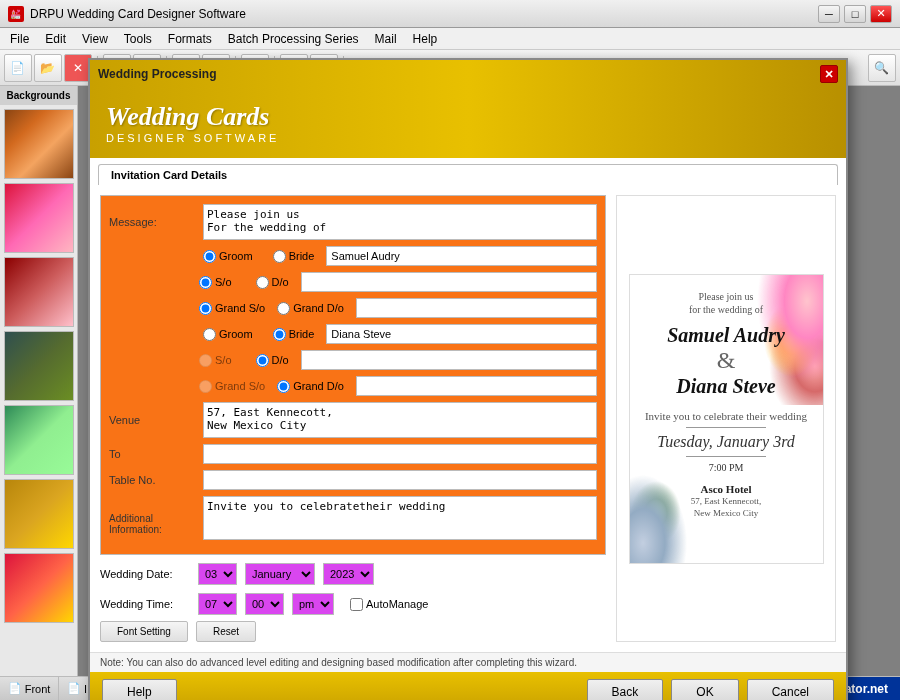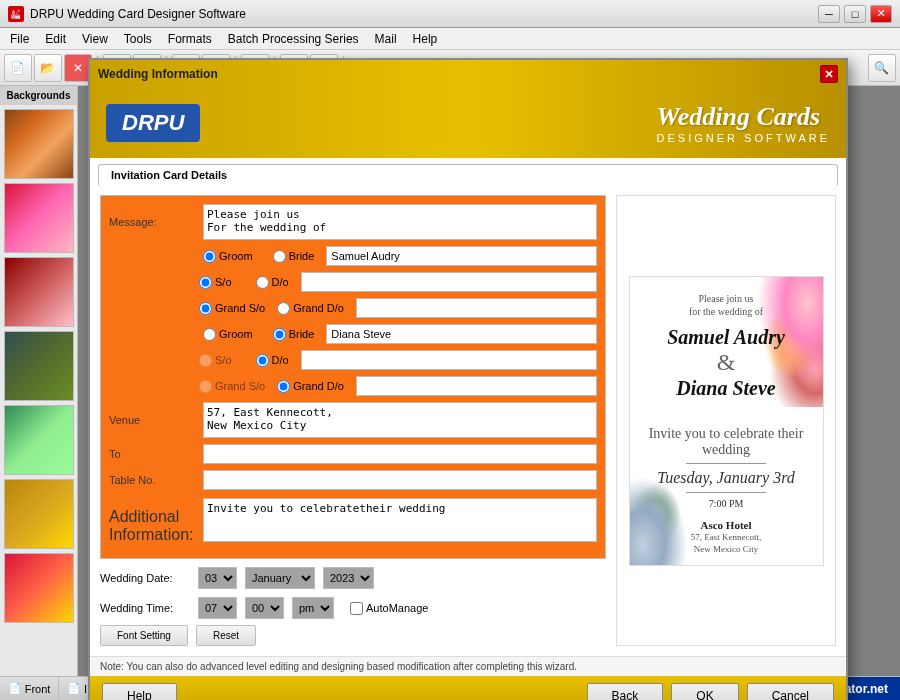--- a/index.html
+++ b/index.html
@@ -70,21 +70,21 @@
     
     .card-preview { width: 220px; background: white; border: 1px solid #ddd; display: flex; flex-direction: column; align-items: center; justify-content: center; padding: 8px; }
 
     
     .btn-row { display: flex; gap: 8px; margin-top: 8px; justify-content: center; }
     .dialog-btn { padding: 4px 16px; font-size: 10px; border: 1px solid #bbb; background: linear-gradient(to bottom, #f5f5f5, #e0e0e0); cursor: pointer; border-radius: 2px; }
 
     
     .datetime-row { display: flex; align-items: center; gap: 8px; margin-top: 8px; }
     .dt-label { font-size: 11px; width: 90px; flex-shrink: 0; }
-    .dt-select { height: 22px; border: 1px solid #bbb; font-size: 11px; background: #a3a3a3; cursor: pointer; padding: 0 2px; }
+    .dt-select { height: 22px; border: 1px solid #bbb; font-size: 11px; background: #d946ef; cursor: pointer; padding: 0 2px; }
 
     
     .note-bar { background: #f5f5f5; border-top: 1px solid #ddd; padding: 4px 10px; font-size: 10px; color: #444; }
 
     
     .action-bar { background: linear-gradient(to bottom, #e8c000, #c8a000); height: 40px; display: flex; align-items: center; justify-content: space-between; padding: 0 12px; }
     .action-btn { padding: 5px 24px; font-size: 12px; border: 1px solid #888; background: linear-gradient(to bottom, #f0f0f0, #d8d8d8); cursor: pointer; border-radius: 2px; }
     .action-btn-group { display: flex; gap: 8px; }
 
     
@@ -193,26 +193,25 @@
     <div class="status-item">
       <span>💍</span>
       <span>Wedding Details</span>
     </div>
     <div class="status-right">BarcodeGenerator.net</div>
   </div>
 
   <div class="dialog">
 
     <div class="dialog-title">
-      <span>Wedding Information</span>
+      <span>Wedding Processing</span>
       <div class="dialog-close">✕</div>
     </div>
 
     <div class="dialog-header">
-      <div class="drpu-logo">DRPU</div>
       <div class="header-title">
         <div class="big">Wedding Cards</div>
         <div class="small">DESIGNER SOFTWARE</div>
       </div>
     </div>
 
     <div style="padding: 6px 8px 0 8px;">
       <div class="tab-btn active">Invitation Card Details</div>
     </div>
 
@@ -311,21 +310,21 @@
             <div class="form-label">To</div>
             <input class="form-input" style="">
           </div>
 
           <div class="form-row">
             <div class="form-label">Table No.</div>
             <input class="form-input" style="">
           </div>
 
           <div class="form-row">
-            <div class="form-label" style="font-size:16px;margin-top:12px;">Additional Information:</div>
+            <div class="form-label" style="font-size:10px;margin-top:12px;">Additional Information:</div>
             <textarea class="form-textarea" style="height: 44px; flex: 1 1 0%;">Invite you to celebratetheir wedding</textarea>
           </div>
 
         </div>
 
         <div class="datetime-row">
           <div class="dt-label">Wedding Date:</div>
           <select class="dt-select">
             <option>03</option>
           </select>
@@ -368,21 +367,21 @@
           <div style="position:absolute;top:0;right:0;width:80px;height:130px;background:radial-gradient(ellipse at 80% 20%, #ffb6c1 0%, #ff69b4 25%, transparent 55%), radial-gradient(ellipse at 60% 50%, #ffd700 0%, #ffaa00 15%, transparent 40%), radial-gradient(ellipse at 90% 70%, #ff9999 0%, #cc4444 20%, transparent 45%);opacity:0.8;border-radius:0 0 0 40%;"></div>
 
           <div style="position:absolute;bottom:0;left:0;width:65px;height:100px;background:radial-gradient(ellipse at 20% 80%, #aabbd4 0%, #6688aa 30%, transparent 60%), radial-gradient(ellipse at 40% 50%, #99cc99 0%, #558855 20%, transparent 45%);opacity:0.7;border-radius:0 40% 0 0;"></div>
 
           <div class="card-text">
             <div style="font-size:10px;color:#555;font-family:Georgia,serif;margin-bottom:2px;">Please join us</div>
             <div style="font-size:10px;color:#555;font-family:Georgia,serif;margin-bottom:8px;">for the wedding of</div>
             <div style="font-size:20px;font-style:italic;font-weight:bold;color:#111;font-family:Georgia,serif;line-height:1.2;">Samuel Audry</div>
             <div style="font-size:24px;color:#666;font-family:Georgia,serif;">&amp;</div>
             <div style="font-size:20px;font-style:italic;font-weight:bold;color:#111;font-family:Georgia,serif;line-height:1.2;">Diana Steve</div>
-            <div style="font-size:14px;color:#555;margin-top:26px;">Invite you to celebrate their wedding</div>
+            <div style="font-size:11px;color:#555;margin-top:12px;">Invite you to celebrate their wedding</div>
             <div style="width:80px;height:1px;background:#999;margin:5px auto;"></div>
             <div style="font-size:16px;color:#333;font-style:italic;">Tuesday, January 3rd</div>
             <div style="width:80px;height:1px;background:#999;margin:5px auto;"></div>
             <div style="font-size:10px;color:#333;">7:00 PM</div>
             <div style="margin-top:10px;">
               <div style="font-size:11px;font-weight:bold;color:#222;">Asco Hotel</div>
               <div style="font-size:9px;color:#555;text-align:center;line-height:1.4;">57, East Kennecott,<br>New Mexico City</div>
             </div>
           </div>
         </div>

